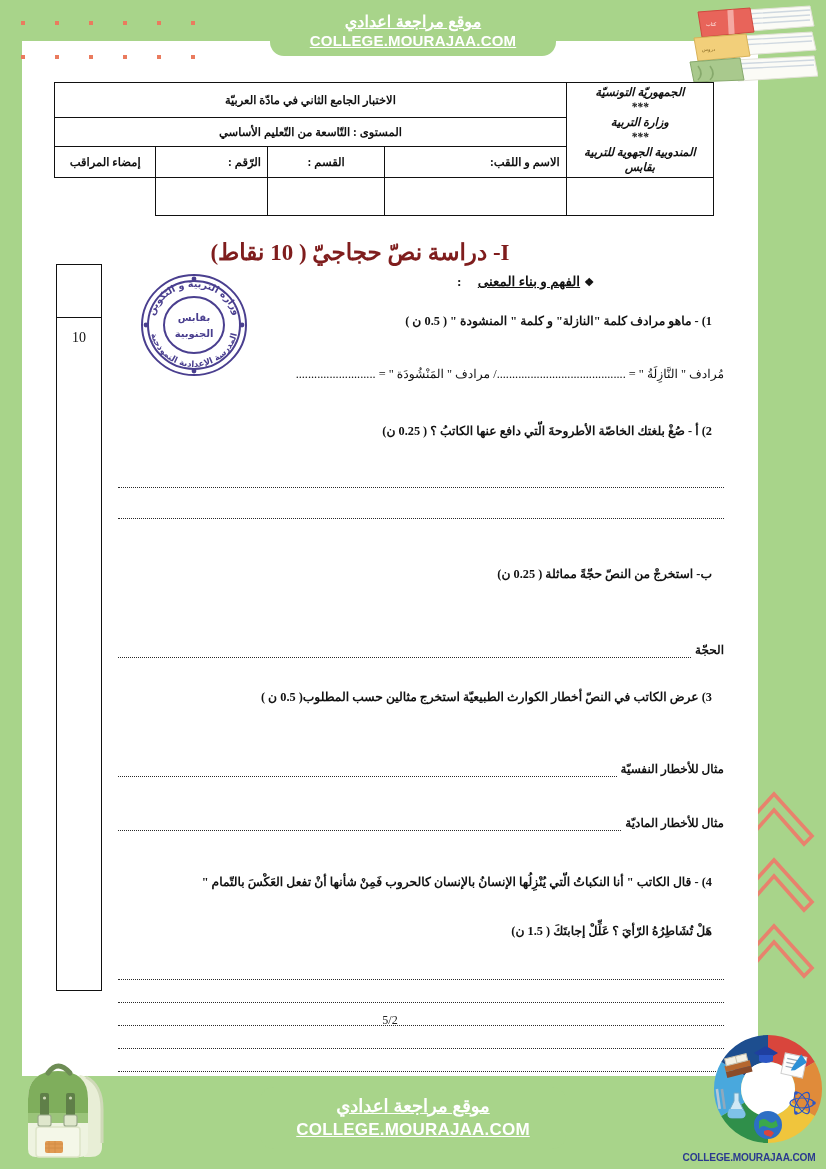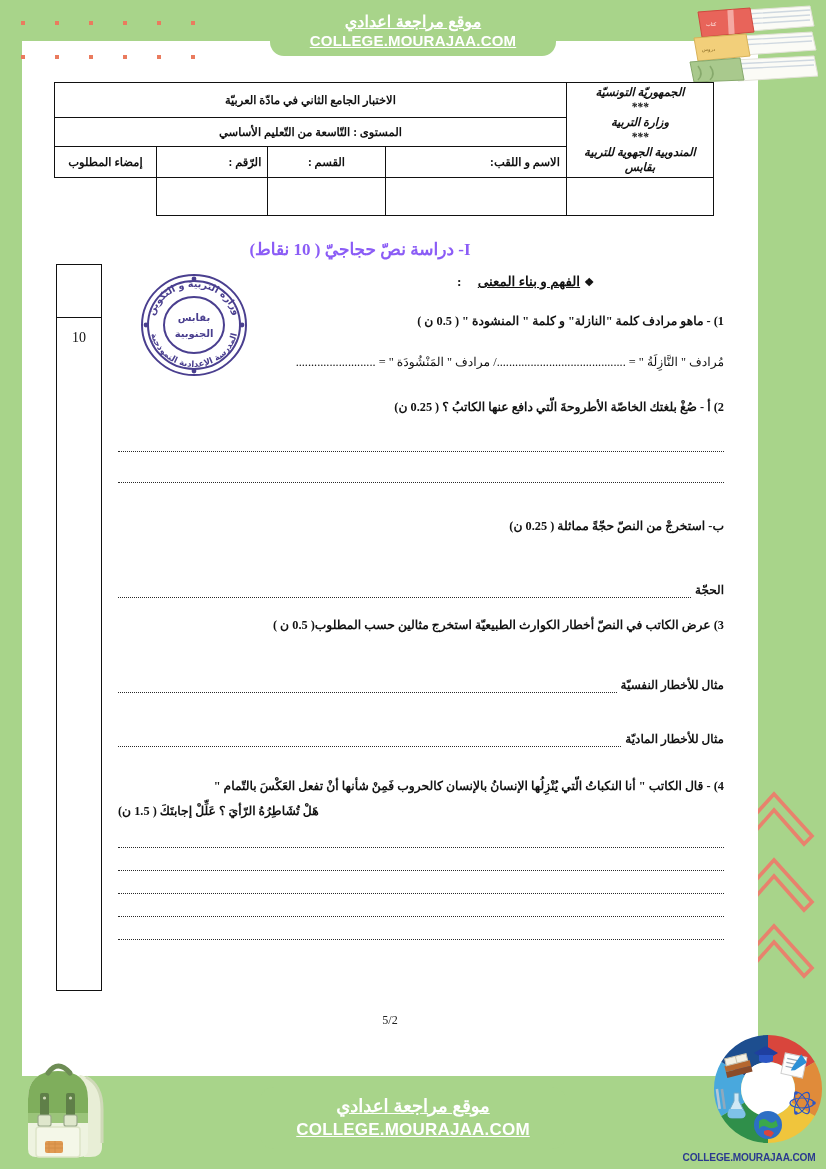--- a/index.html
+++ b/index.html
@@ -106,21 +106,21 @@
   .cell-class{ text-align:center; width:116px;}
   .cell-num{ text-align:right; width:110px;}
   .cell-sign{ text-align:center; width:96px; font-size:11px;}
   .blank-row td{ height:33px; }
 
   
   .main-title{
     position:absolute; top:198px; right:0; left:0;
     text-align:center;
     font-family:"Liberation Serif", serif;
-    font-size:17px; font-weight:bold; color:#8b5cf6;
+    font-size:23px; font-weight:bold; color:#7f1d1d;
     direction:rtl;
     padding-right:60px;
   }
 
   
   .marks-col{
     position:absolute; left:34px; top:223px;
     width:46px; height:727px;
     border:1.5px solid #111;
     box-sizing:border-box;
@@ -142,23 +142,23 @@
   }
   .sec-head{
     font-size:13.5px; font-weight:bold; margin:0 0 22px 0;
     padding-right:130px;
   }
   .sec-head .label{ text-decoration:underline;margin-left:13px; }
   .diamond{ font-size:11px; margin-left:4px; }
 
   .q{
     font-size:12.3px; font-weight:bold; line-height:19px;
-    margin:0; text-align:right;
-  }
-  .q-center{ text-align:left; }
+    margin:12px; text-align:right;
+  }
+  .q-center{ text-align:right; }
 
   .fillline{
     font-size:12.3px; line-height:19px; text-align:right;
     white-space:nowrap; overflow:hidden;
   }
 
   .dotline{
     border-bottom:1.6px dotted #2a2a2a;
     height:0; margin:0;
   }
@@ -316,21 +316,21 @@
       </td>
       <td class="cell-title" colspan="4">الاختبار الجامع الثاني في مادّة العربيّة</td>
     </tr>
     <tr>
       <td class="cell-level" colspan="4">المستوى : التّاسعة من التّعليم الأساسي</td>
     </tr>
     <tr>
       <td class="cell-name">الاسم و اللقب:</td>
       <td class="cell-class">القسم :</td>
       <td class="cell-num">الرّقم :</td>
-      <td class="cell-sign">إمضاء المطلوب</td>
+      <td class="cell-sign">إمضاء المراقب</td>
     </tr>
     <tr class="blank-row">
       <td></td>
       <td></td>
       <td></td>
       <td></td>
     </tr>
   </tbody>
       </table>
 

